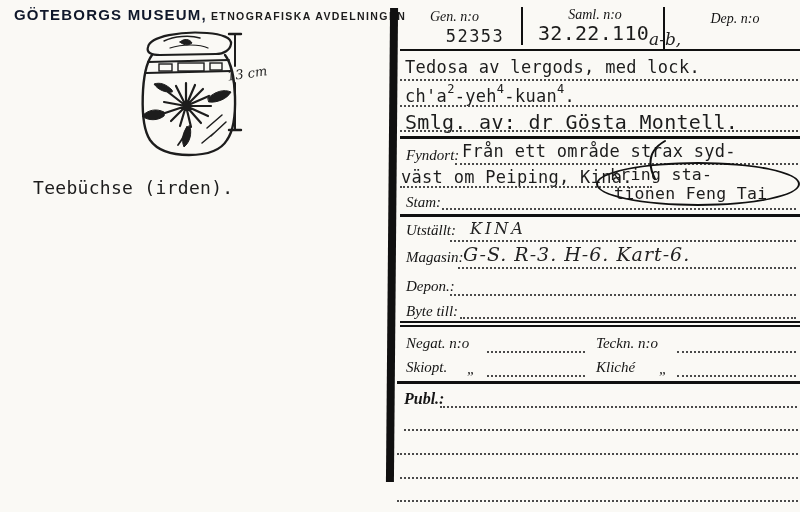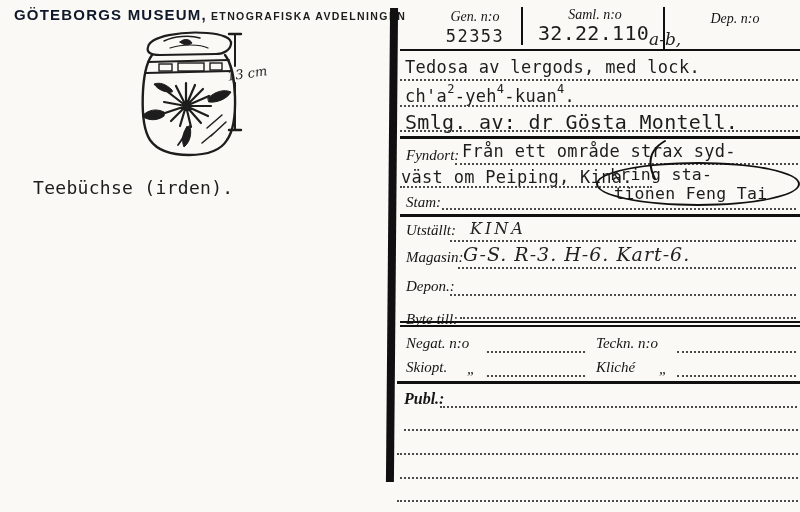--- a/index.html
+++ b/index.html
@@ -84,21 +84,21 @@
       <path d="M117,8 L129,8 M117,104 L129,104" stroke-width="2.4"></path>
     </g>
   </svg>
 
   <div class="abs hand" style="left:227px;top:66px;font-size:13px;transform:rotate(-8deg);">13 cm</div>
 
   <div class="abs type" style="left:33px;top:177px;font-size:18px;">Teebüchse (irden).</div>
 
   <div class="abs vline" style="left:388px;top:8px;width:8px;height:474px;transform:rotate(0.5deg);"></div>
 
-  <div class="abs lbl" style="left:430px;top:9px;width:90px;text-align:center;font-size:14px;font-style:italic;">Gen. n:o</div>
+  <div class="abs lbl" style="left:430px;top:9px;width:90px;font-size:14px;font-style:italic;">Gen. n:o</div>
   <div class="abs type" style="left:430px;top:26px;width:90px;text-align:center;font-size:17px;letter-spacing:1.5px;">52353</div>
 
   <div class="abs vline" style="left:521px;top:7px;width:2px;height:38px;"></div>
 
   <div class="abs lbl" style="left:530px;top:7px;width:130px;text-align:center;font-size:14px;">Saml. n:o</div>
   <div class="abs type" style="left:538px;top:21px;font-size:20px;">32.22.110</div>
   <div class="abs hand" style="left:649px;top:29px;font-size:17px;z-index:2;">a-b,</div>
 
   <div class="abs vline" style="left:663px;top:7px;width:2px;height:43px;"></div>
 
@@ -143,21 +143,21 @@
   <div class="abs hand" style="left:470px;top:219px;font-size:16px;letter-spacing:3px;">KINA</div>
   <div class="abs dot" style="left:450px;top:240px;width:346px;"></div>
 
   <div class="abs lbl" style="left:406px;top:249px;font-family:Liberation Serif, serif;">Magasin:</div>
   <div class="abs hand" style="left:463px;top:243px;font-size:19px;letter-spacing:1px;">G-S. R-3. H-6. Kart-6.</div>
   <div class="abs dot" style="left:458px;top:267px;width:338px;"></div>
 
   <div class="abs lbl" style="left:406px;top:278px;">Depon.:</div>
   <div class="abs dot" style="left:450px;top:294px;width:346px;"></div>
 
-  <div class="abs lbl" style="left:406px;top:303px;margin-top:8px;">Byte till:</div>
+  <div class="abs lbl" style="left:406px;top:303px;">Byte till:</div>
   <div class="abs dot" style="left:460px;top:317px;width:336px;"></div>
 
   <div class="abs hline" style="left:400px;top:321px;width:400px;height:2px;"></div>
   <div class="abs hline" style="left:400px;top:325px;width:400px;height:2px;"></div>
 
   <div class="abs lbl" style="left:406px;top:335px;">Negat. n:o</div>
   <div class="abs dot" style="left:487px;top:351px;width:98px;"></div>
   <div class="abs lbl" style="left:596px;top:335px;">Teckn. n:o</div>
   <div class="abs dot" style="left:677px;top:351px;width:119px;"></div>
 

